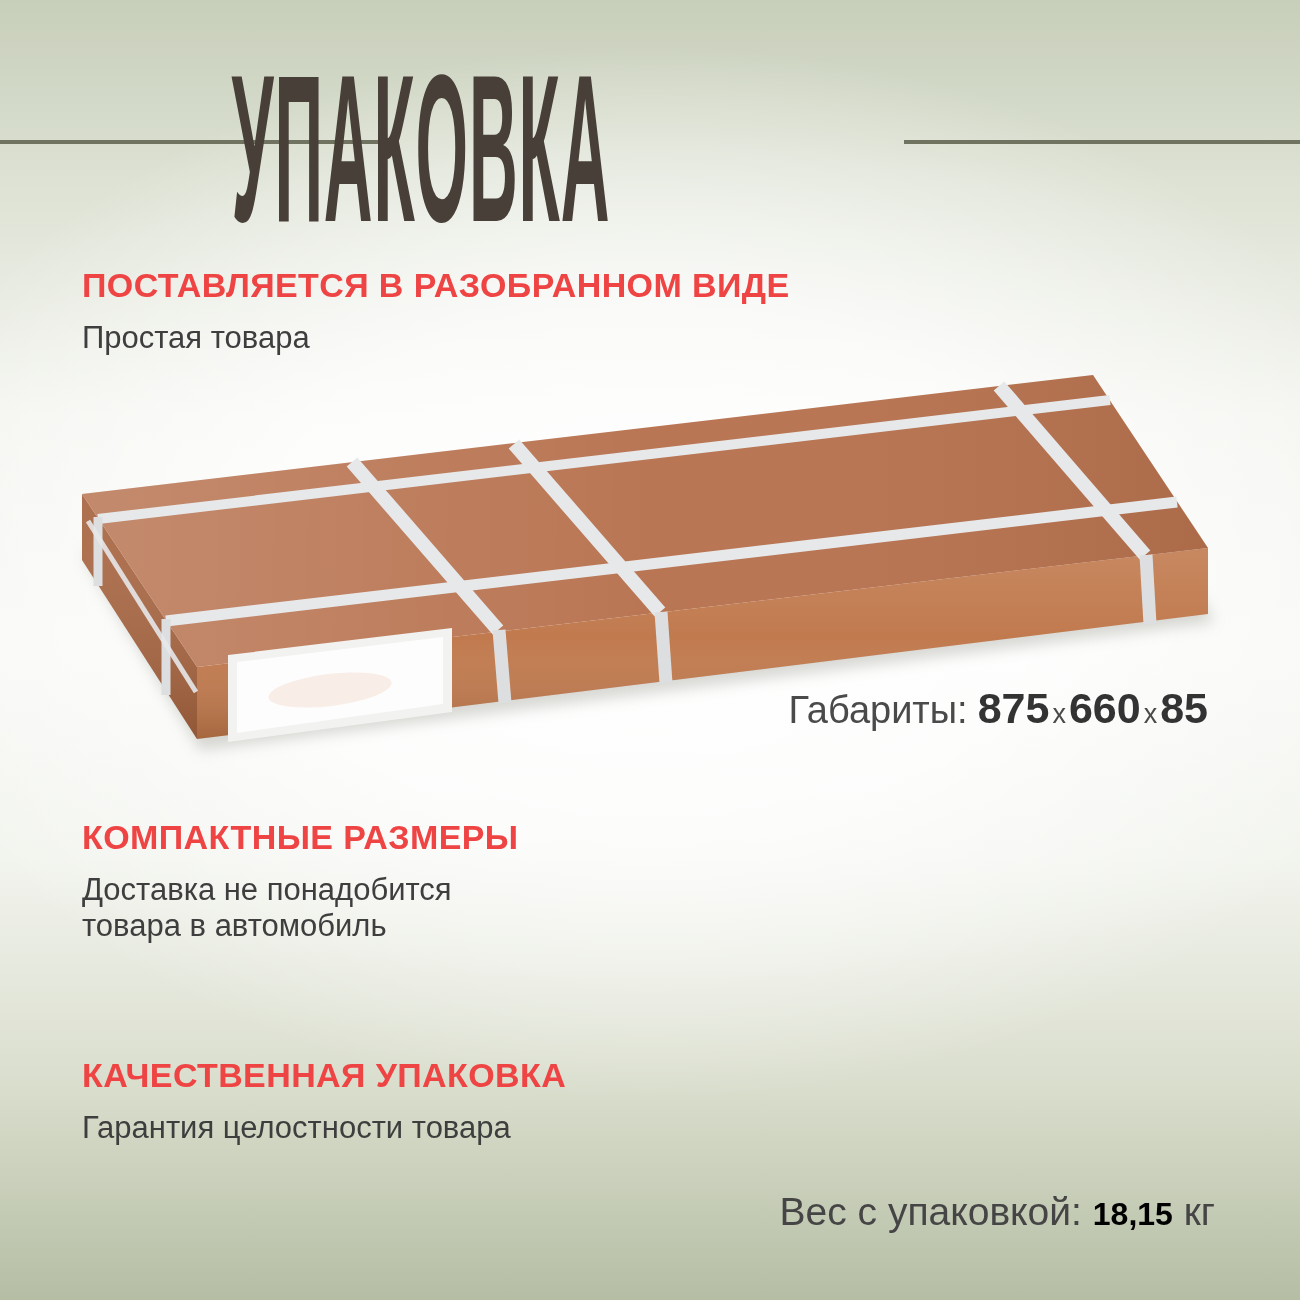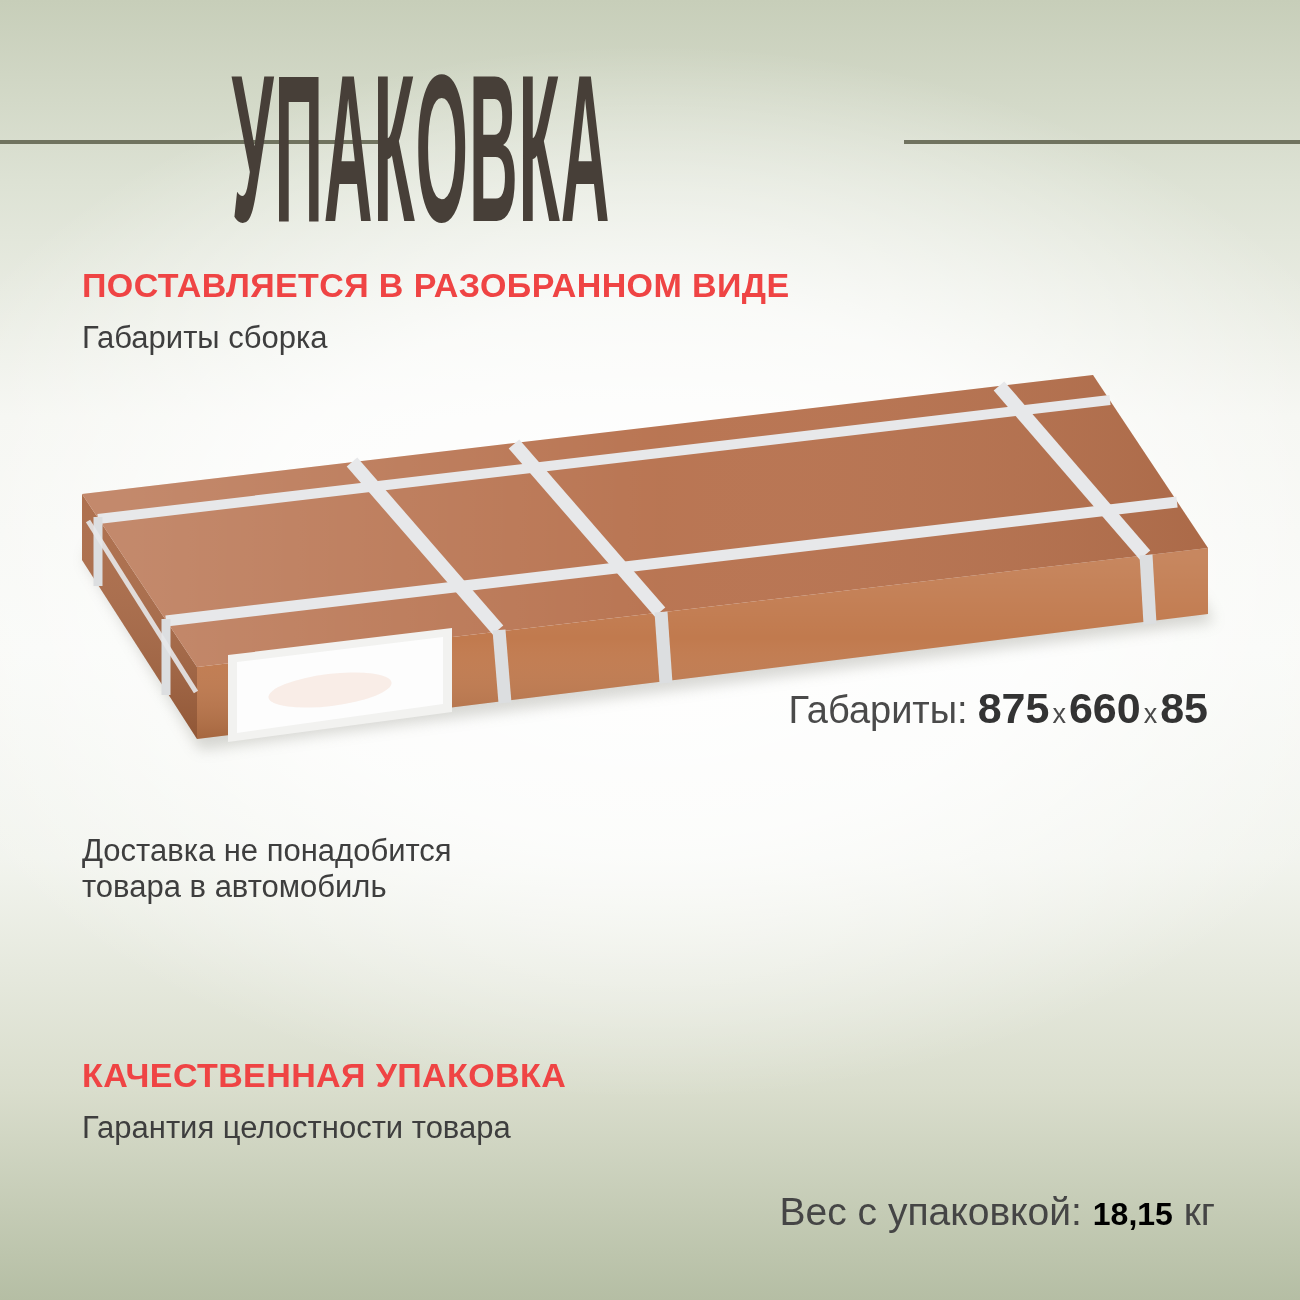--- a/index.html
+++ b/index.html
@@ -47,21 +47,21 @@
 
 <div class="canvas">
 
   <div class="rule rule-left"></div>
   <div class="rule rule-right"></div>
 
   <h1 class="title"><span class="title-inner">УПАКОВКА</span></h1>
 
   <section class="sec sec1">
     <h2>ПОСТАВЛЯЕТСЯ В РАЗОБРАННОМ ВИДЕ</h2>
-    <p><span>Габариты сборка</span><br></p>
+    <p><span>Простая товара</span><br></p>
   </section>
 
   <svg class="box-svg" width="1300" height="1300" viewBox="0 0 1300 1300" aria-hidden="true">
     <defs>
       <filter id="soft" x="-20%" y="-20%" width="140%" height="140%">
           <feGaussianBlur stdDeviation="7"></feGaussianBlur>
         </filter>
       <linearGradient id="topSheen" gradientUnits="userSpaceOnUse" x1="120" y1="500" x2="1200" y2="520">
         <stop offset="0" stop-color="#ffffff" stop-opacity="0.16"></stop>
         <stop offset="0.5" stop-color="#ffffff" stop-opacity="0.02"></stop>
@@ -108,20 +108,21 @@
     <polygon points="228,655 452,628 452,712 228,742" fill="#f2f2f0"></polygon>
     <polygon points="237,662 443,637 443,704 237,733" fill="#fdfdfd"></polygon>
     <ellipse cx="330" cy="690" rx="62" ry="16" fill="#f3d9cb" opacity="0.45" transform="rotate(-7 330 690)"></ellipse>
   </svg>
 
   <div class="dims">
     <span class="lbl">Габариты:</span><b>875</b><span class="x">х</span><b>660</b><span class="x">х</span><b>85</b>
   </div>
 
   <section class="sec sec2">
+    <h2>КОМПАКТНЫЕ РАЗМЕРЫ</h2>
     <p><span>Доставка не понадобится</span><br><span>товара в автомобиль</span></p>
   </section>
 
   <section class="sec sec3">
     <h2>КАЧЕСТВЕННАЯ УПАКОВКА</h2>
     <p><span>Гарантия целостности товара</span></p>
   </section>
 
   <div class="weight">
     <span>Вес с упаковкой:</span>

